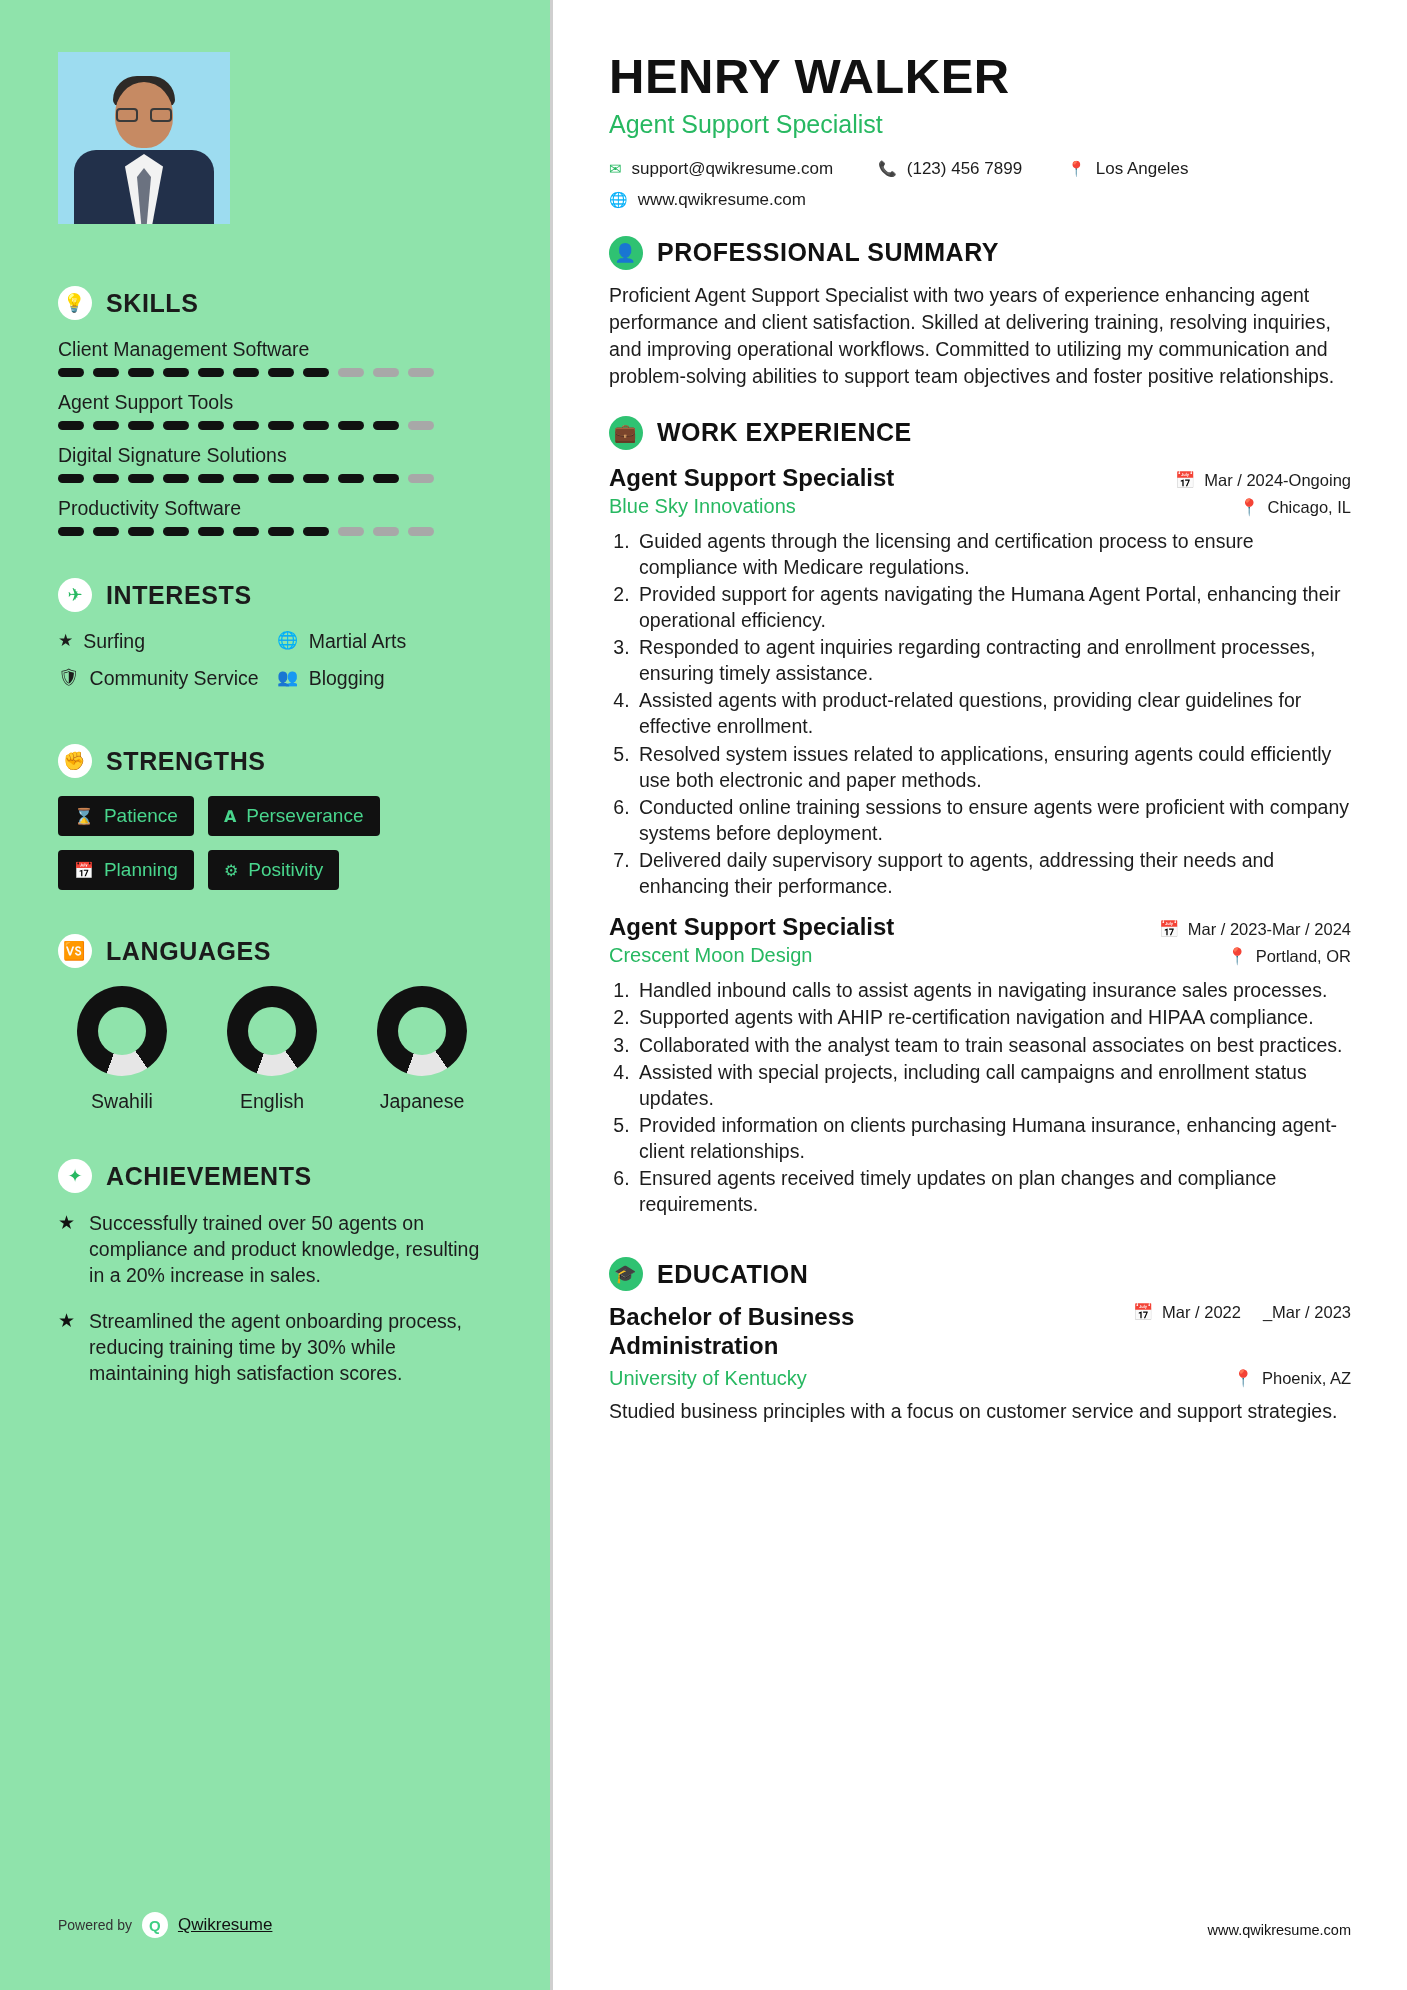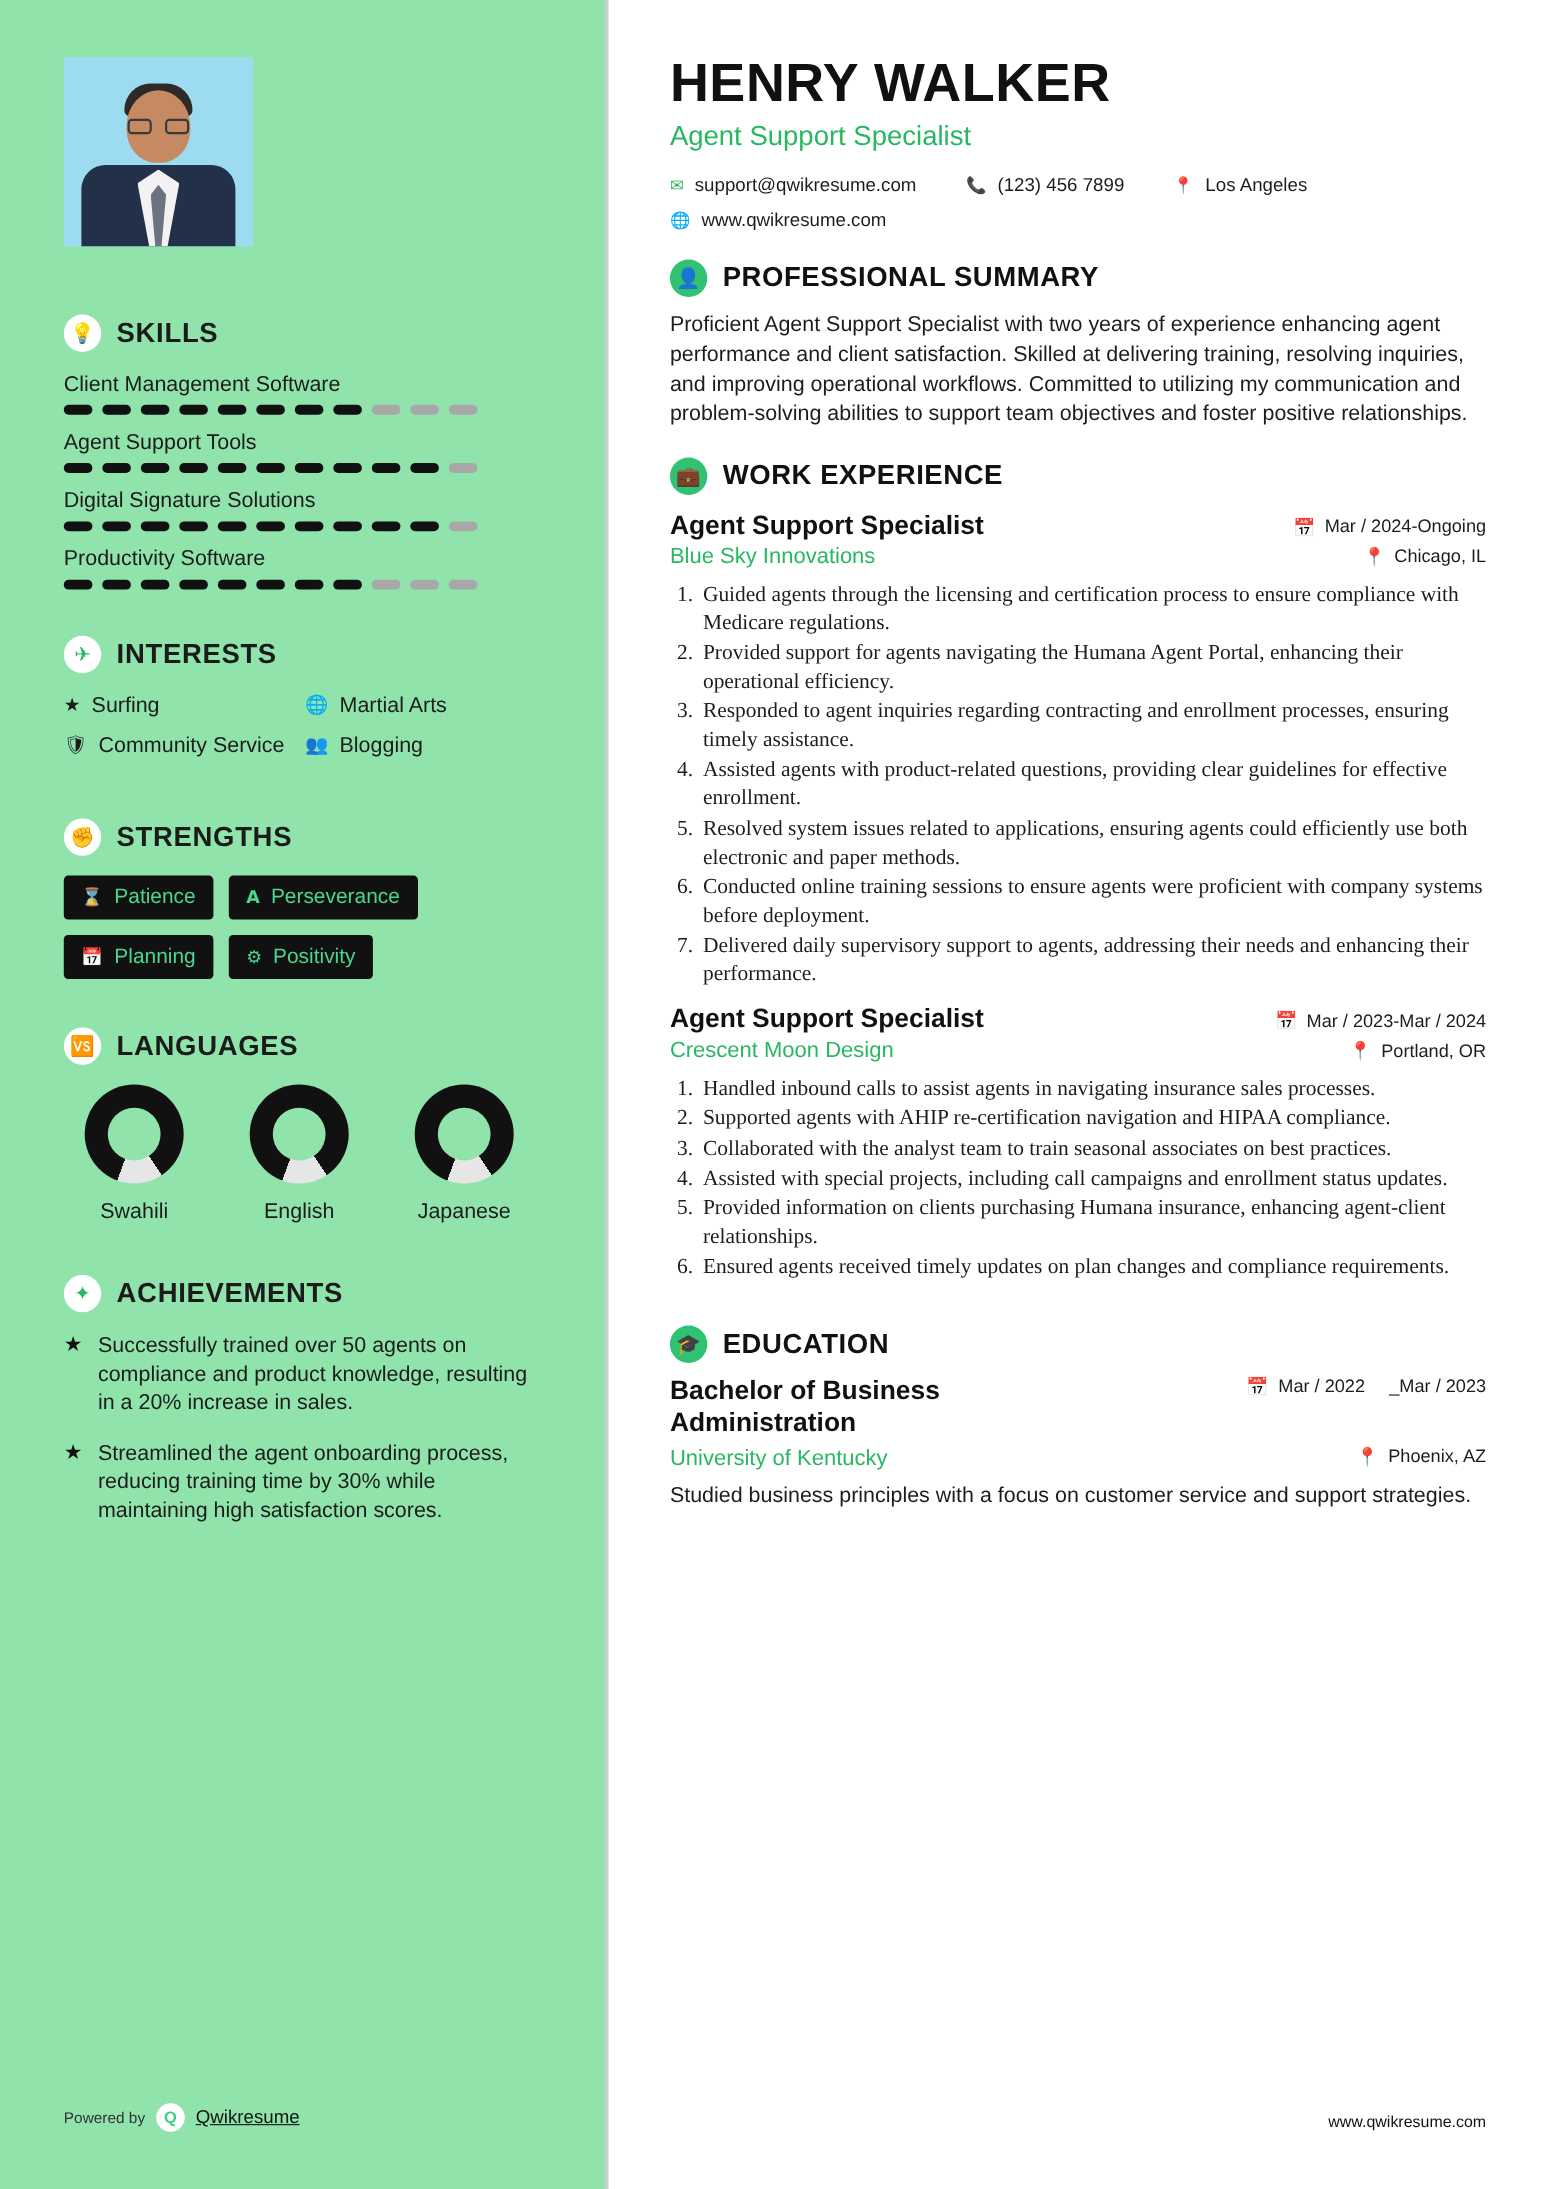--- a/index.html
+++ b/index.html
@@ -161,27 +161,27 @@
   .summary { font-size:19.5px; line-height:1.38; color:#1c1c1c; }
 
   .job { margin-top:14px; }
   .job-top { display:flex; justify-content:space-between; align-items:baseline; }
   .job-title { font-size:24px; font-weight:700; color:#111; }
   .job-date { font-size:16.5px; color:#1c1c1c; display:flex; align-items:center; gap:8px; }
   .job-sub { display:flex; justify-content:space-between; align-items:baseline; margin-top:3px;}
   .job-co { font-size:20px; color:#27b861; }
   .job-loc { font-size:16.5px; color:#1c1c1c; display:flex; align-items:center; gap:8px;}
   ol.bullets { margin:10px 0 0 26px; }
-  ol.bullets li { font-size:19.5px; line-height:1.34; color:#1c1c1c; margin-bottom:1px; padding-left:4px;font-family:Liberation Serif, serif;}
+  ol.bullets li { font-size:19.5px; line-height:1.34; color:#1c1c1c; margin-bottom:1px; padding-left:4px;}
 
   .edu-top{ display:flex; justify-content:space-between; align-items:flex-start; }
   .edu-title{ font-size:24px; font-weight:700; color:#111; line-height:1.2; max-width:420px;}
   .edu-date{ font-size:16.5px; color:#1c1c1c; display:flex; align-items:flex-start; gap:8px; }
   .edu-date .dd{ display:flex; gap:22px; }
-  .edu-sub{ display:flex; justify-content:space-between; align-items:flex-start; margin-top:6px;}
+  .edu-sub{ display:flex; justify-content:space-between; align-items:center; margin-top:6px;}
   .edu-desc{ font-size:19.5px; line-height:1.38; color:#1c1c1c; margin-top:8px;}
 
   .site-foot{
     position:absolute; right:56px; bottom:52px;
     font-size:14.5px; color:#111;
   }
 </style>
 </head>
 <body>
 

